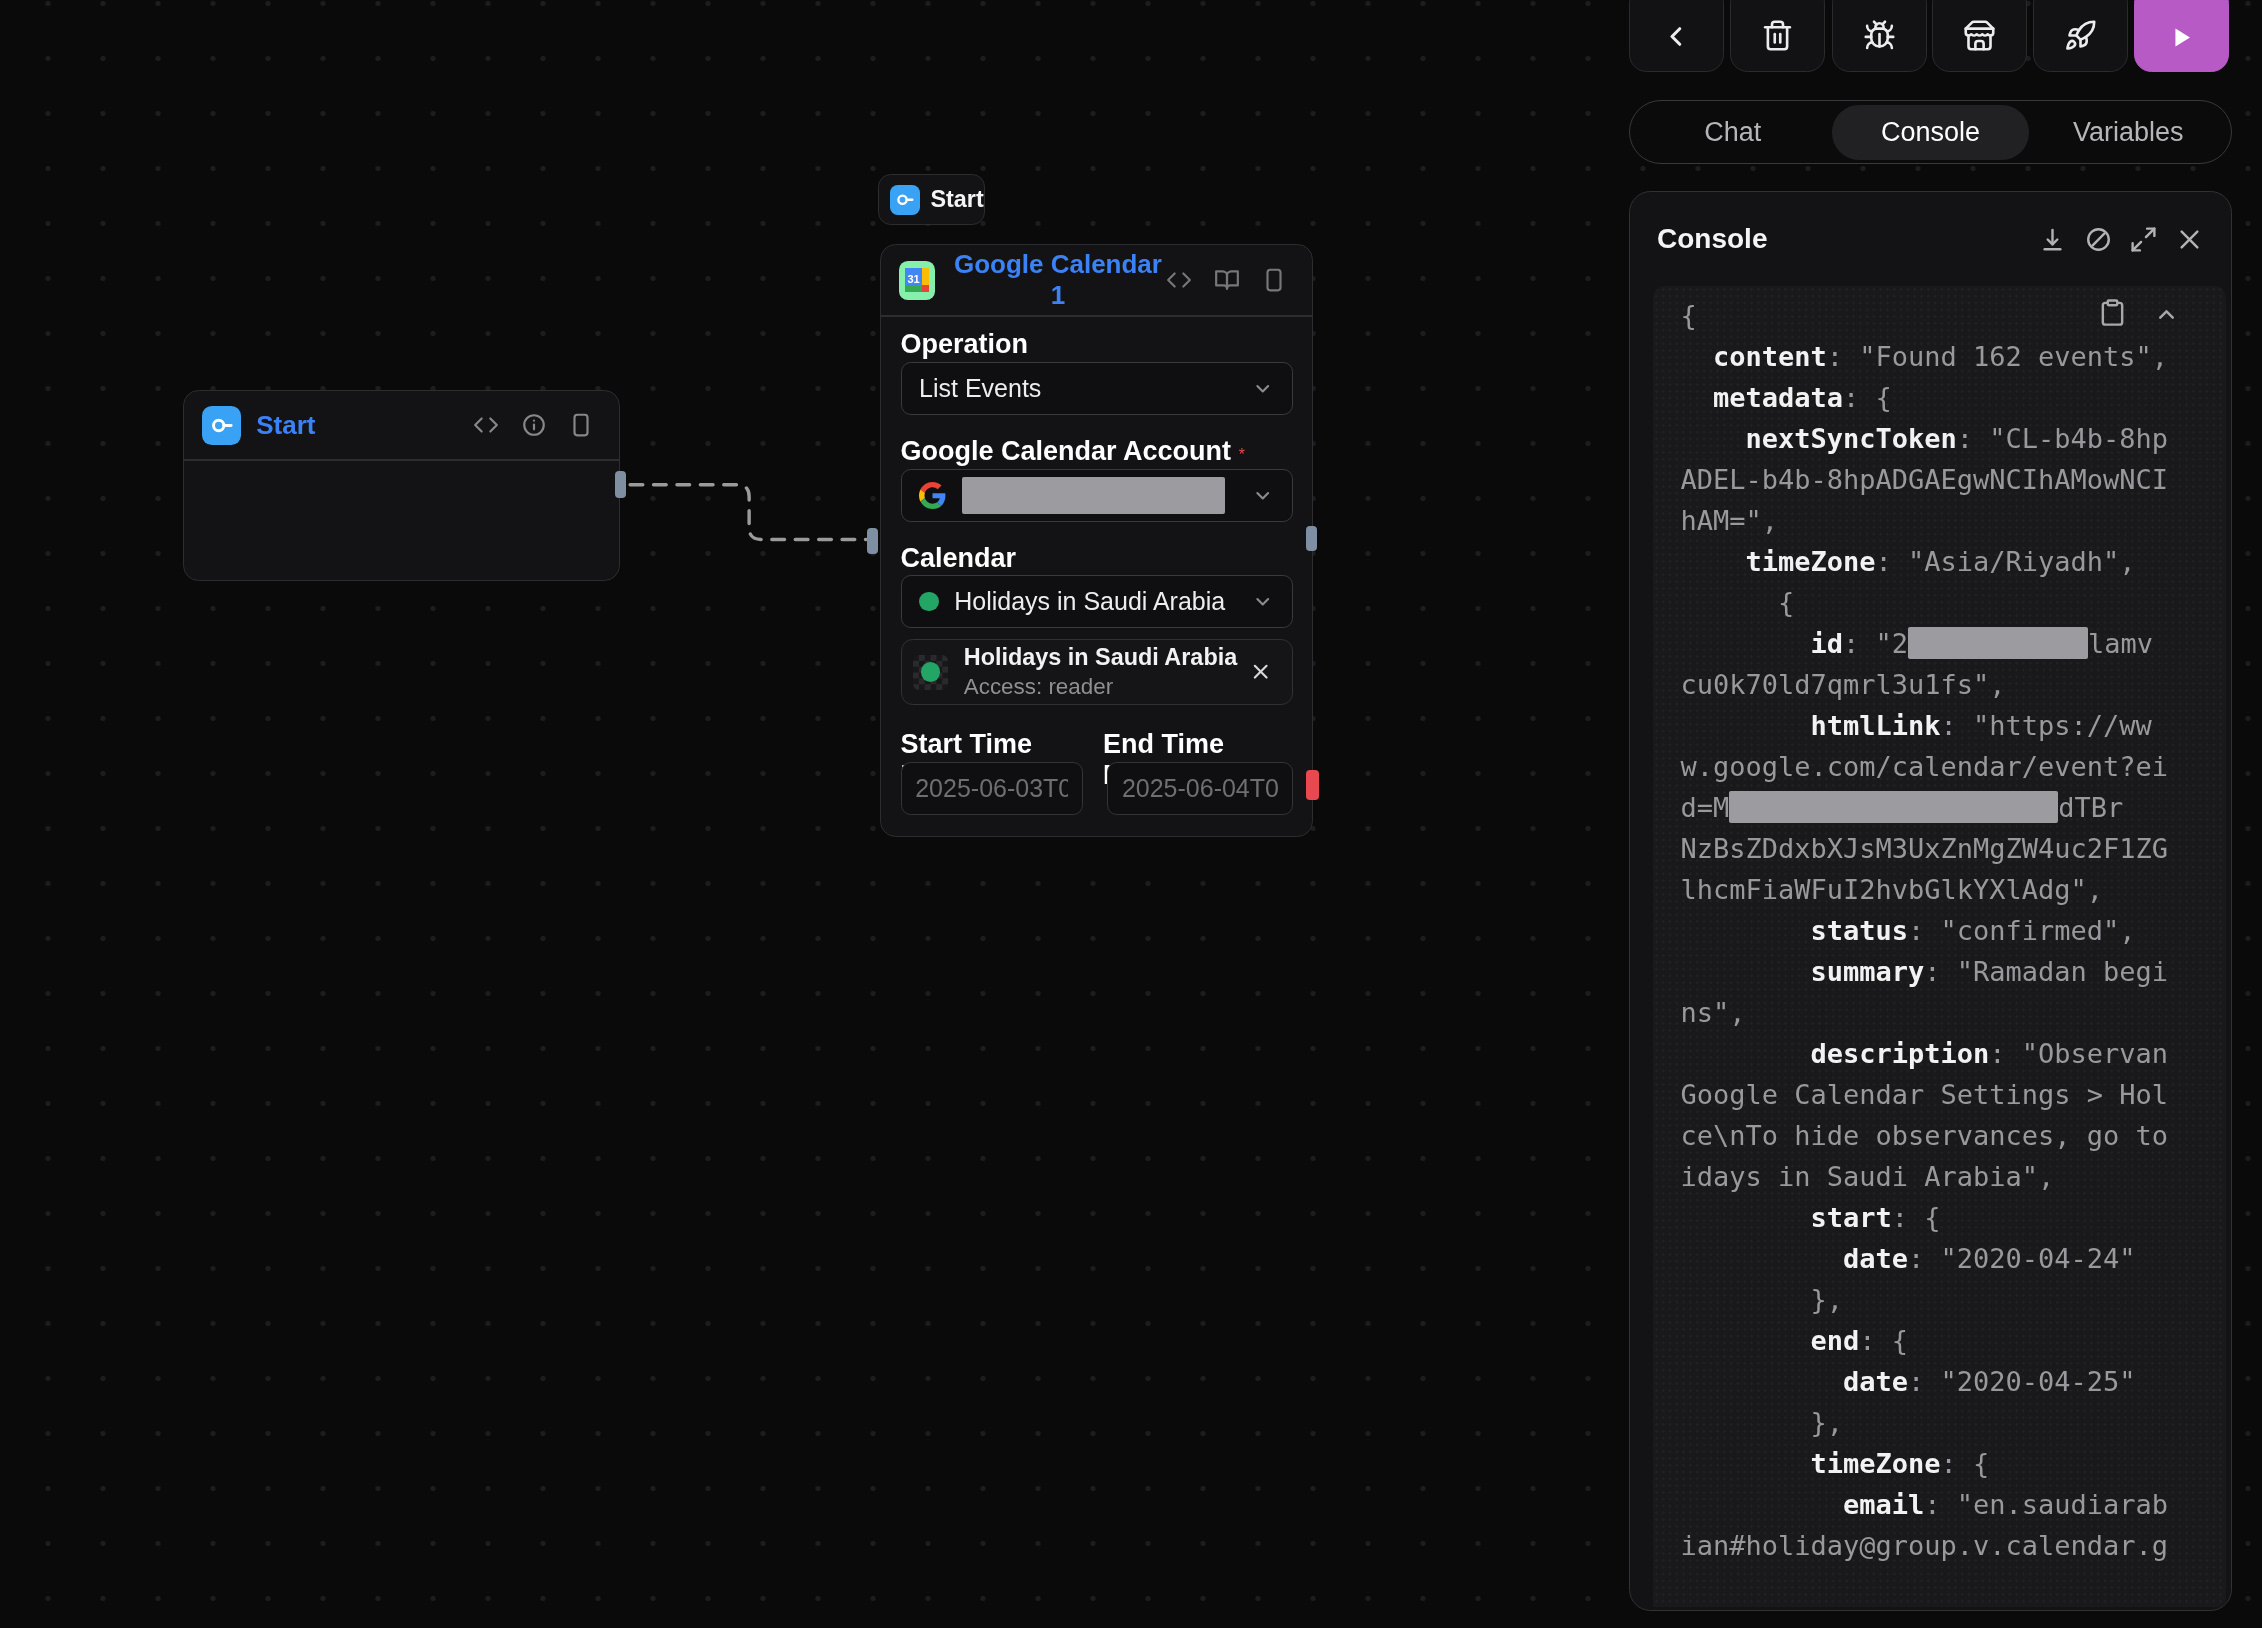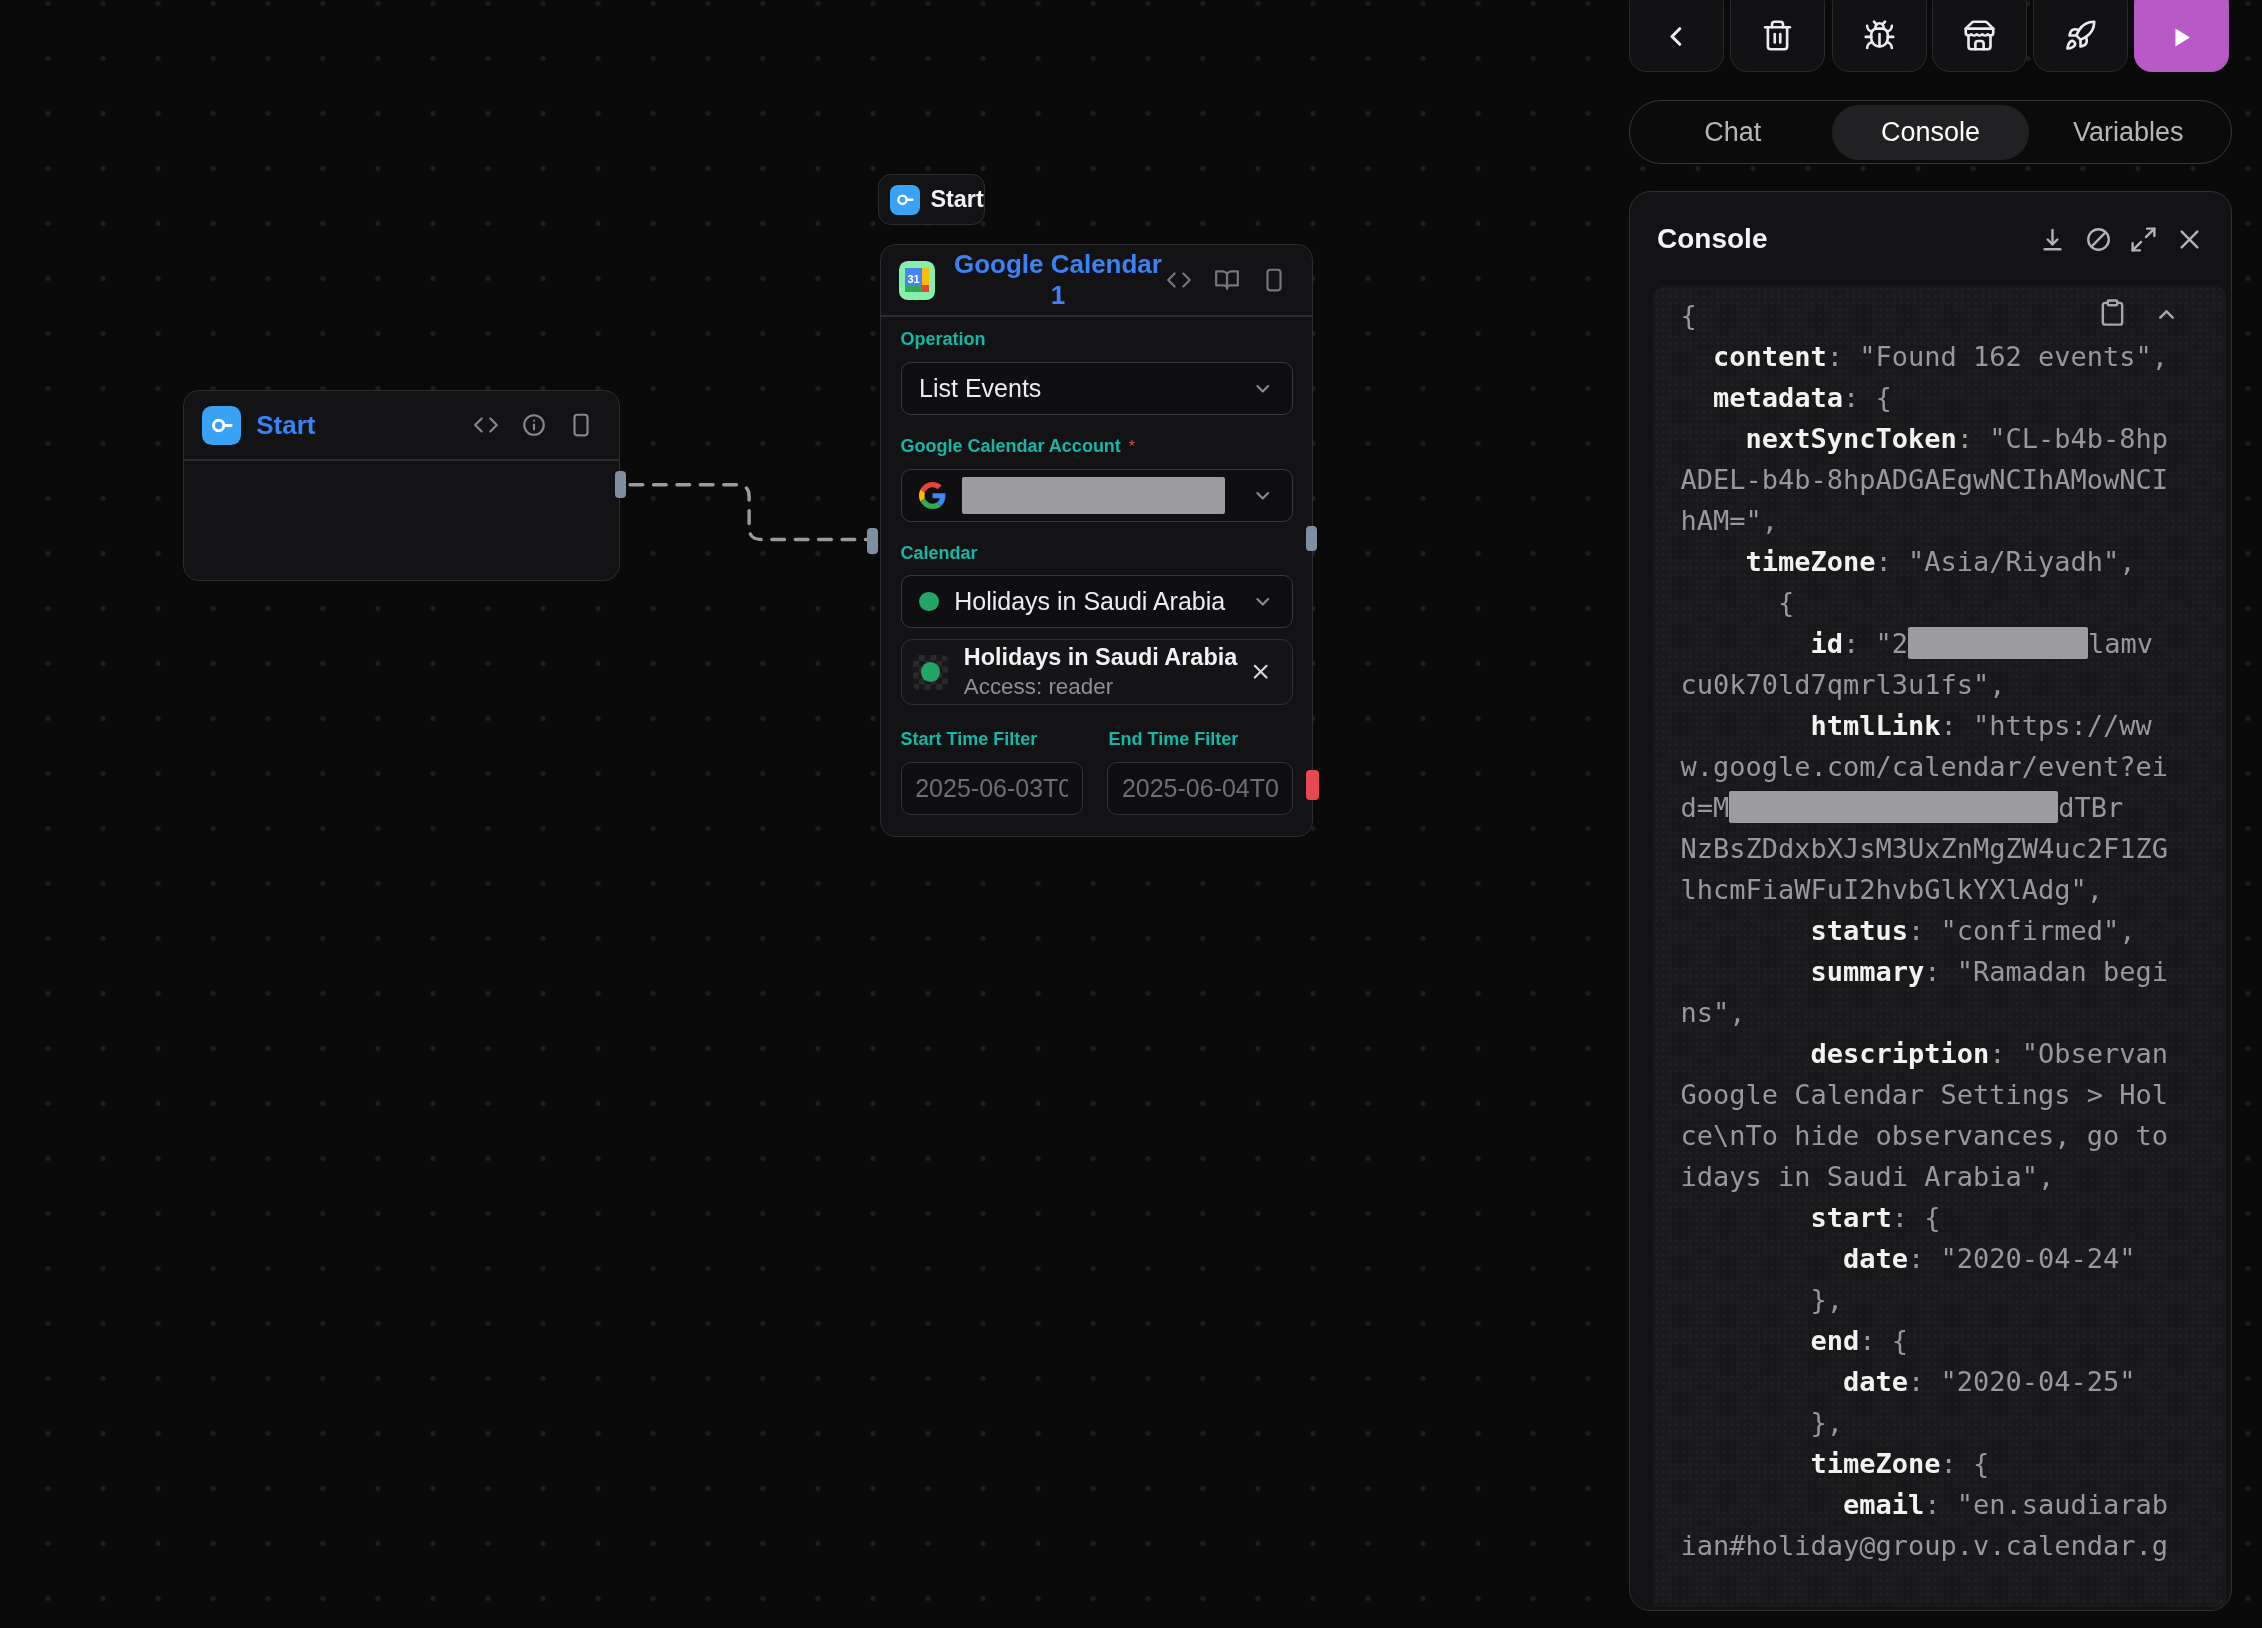--- a/index.html
+++ b/index.html
@@ -16,21 +16,21 @@
 
   
   .node {
     position:absolute; z-index:2; background:#131315;
     border:1.5px solid #2d2d31; border-radius:15.6px;
   }
   .node-header { display:flex; align-items:center; height:68px; padding:0 25px 0 17.6px; }
   .node-title { font-size:26px; font-weight:bold; color:#3b82f6;text-align:center; }
   .hdr-icons { margin-left:auto; display:flex; align-items:center; gap:21.5px; color:#86868b; }
   .divider { height:1.5px; background:#2d2d31; }
-  .field-label { font-size:18px; font-weight:bold; color:#14b8a6; }
+  .field-label { font-size:27px; font-weight:bold; color:#ffffff; }
   .req { color:#e8484f; margin-left:7.8px; }
   .select {
     display:flex; align-items:center; background:#0f0f11;
     border:1.5px solid #3a3a3e; border-radius:9.8px; height:53px;
     padding:0 17.6px; color:#ededf0; font-size:25px;
   }
   .select .chev { margin-left:auto; color:#8a8a8f; }
   .handle {
     position:absolute; width:10.7px; height:27px; border-radius:3.9px;
     background:#7e8fa3; z-index:3;

